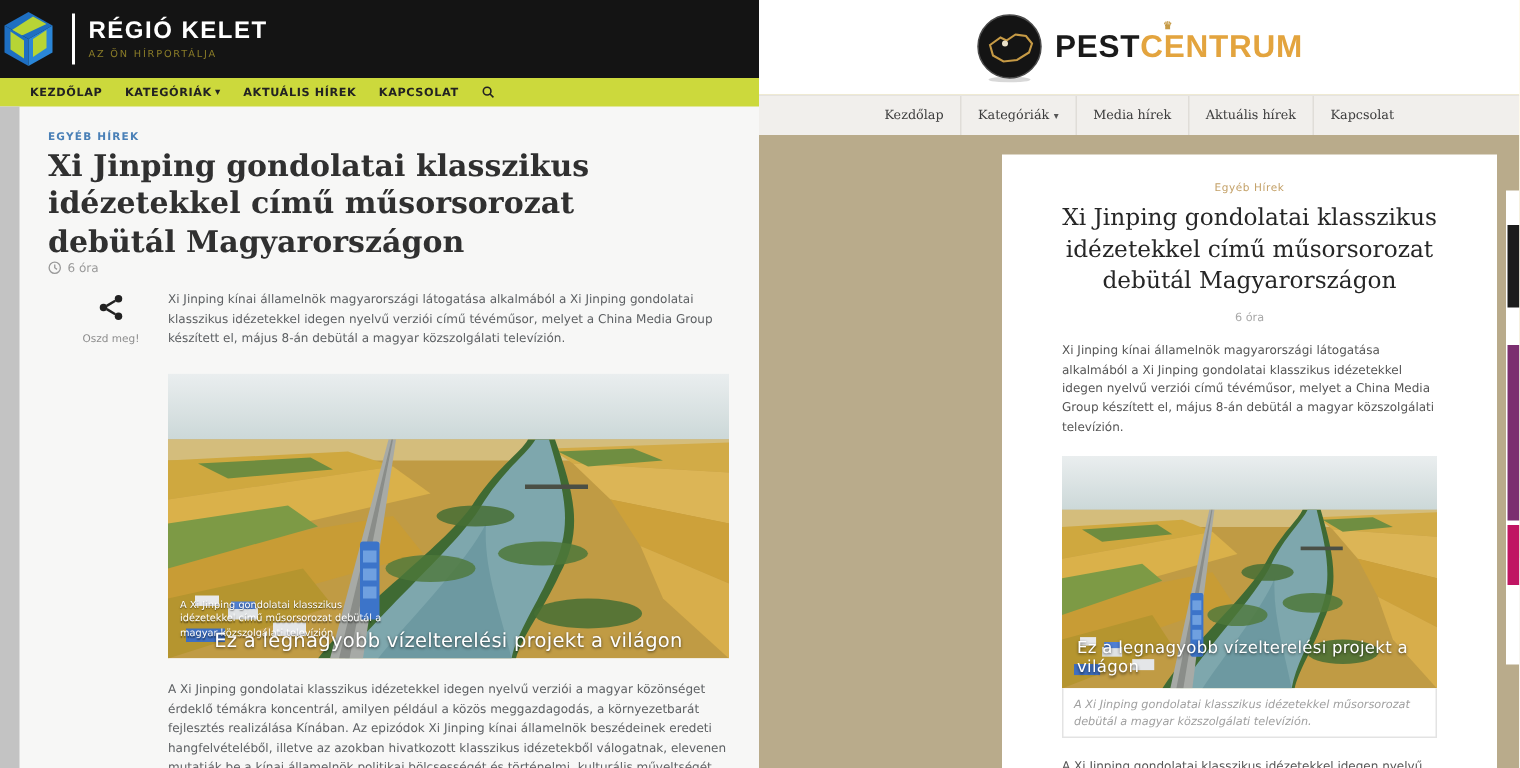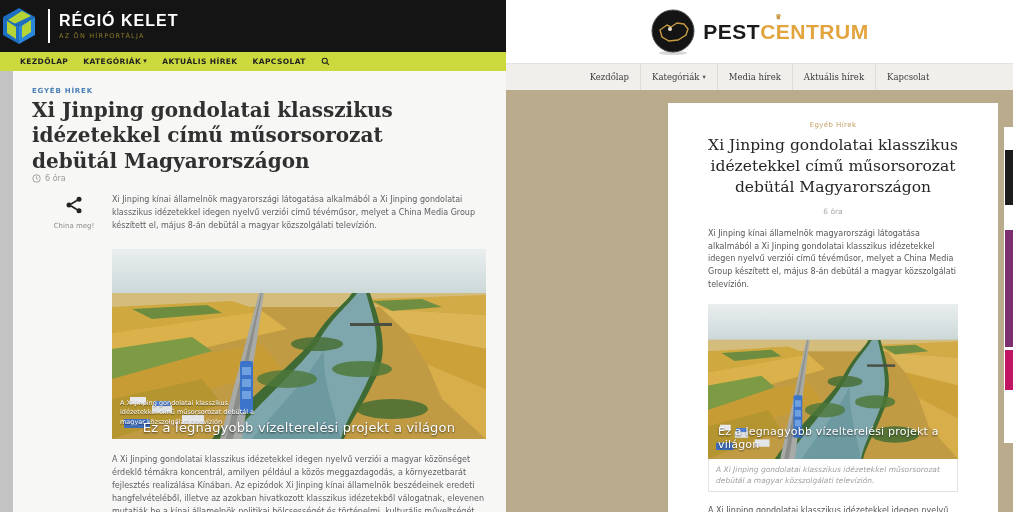--- a/index.html
+++ b/index.html
@@ -181,21 +181,21 @@
     </div>
 
     <div class="lshare">
       <svg width="20" height="20" viewBox="0 0 24 24">
         <circle cx="18" cy="5" r="3" fill="#222"></circle>
         <circle cx="6" cy="12" r="3" fill="#222"></circle>
         <circle cx="18" cy="19" r="3" fill="#222"></circle>
         <line x1="8.6" y1="10.7" x2="15.4" y2="6.6" stroke="#222" stroke-width="2"></line>
         <line x1="8.6" y1="13.3" x2="15.4" y2="17.4" stroke="#222" stroke-width="2"></line>
       </svg>
-      <div class="lshare-label">China meg!</div>
+      <div class="lshare-label">Oszd meg!</div>
     </div>
 
     <p class="llead" style="margin:0;">Xi Jinping kínai államelnök magyarországi látogatása alkalmából a Xi Jinping gondolatai klasszikus idézetekkel idegen nyelvű verziói című tévéműsor, melyet a China Media Group készített el, május 8-án debütál a magyar közszolgálati televízión.</p>
 
     <div class="limage">
       <svg class="scene">
           <use href="#canal-scene"></use>
         </svg>
       <div class="img-caption">A Xi Jinping gondolatai klasszikus idézetekkel című műsorsorozat debütál a magyar közszolgálati televízión</div>
       <div class="img-subtitle">Ez a legnagyobb vízelterelési projekt a világon</div>

